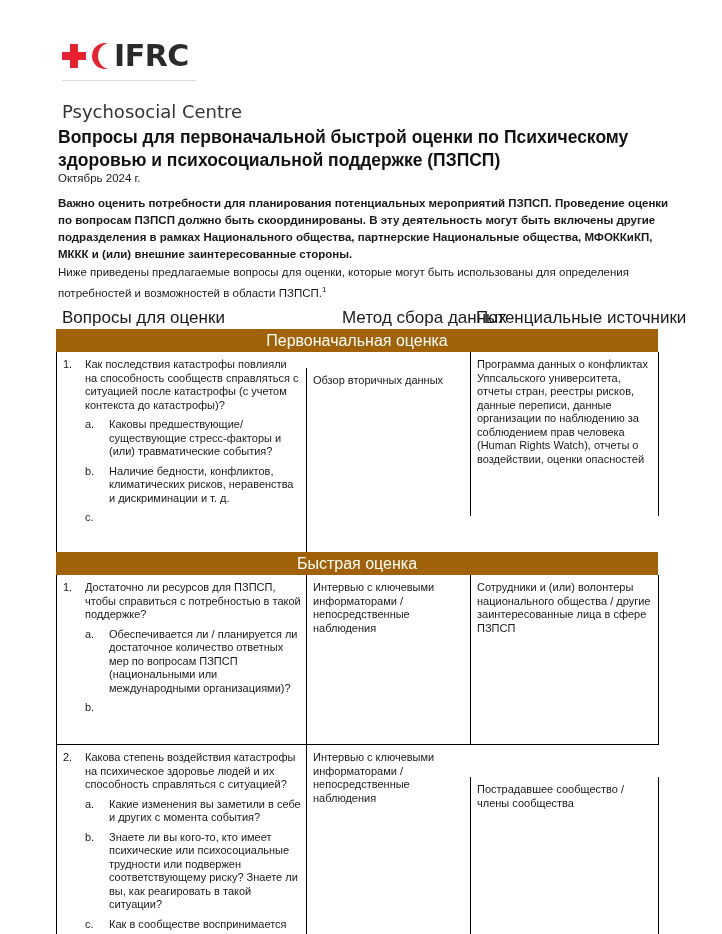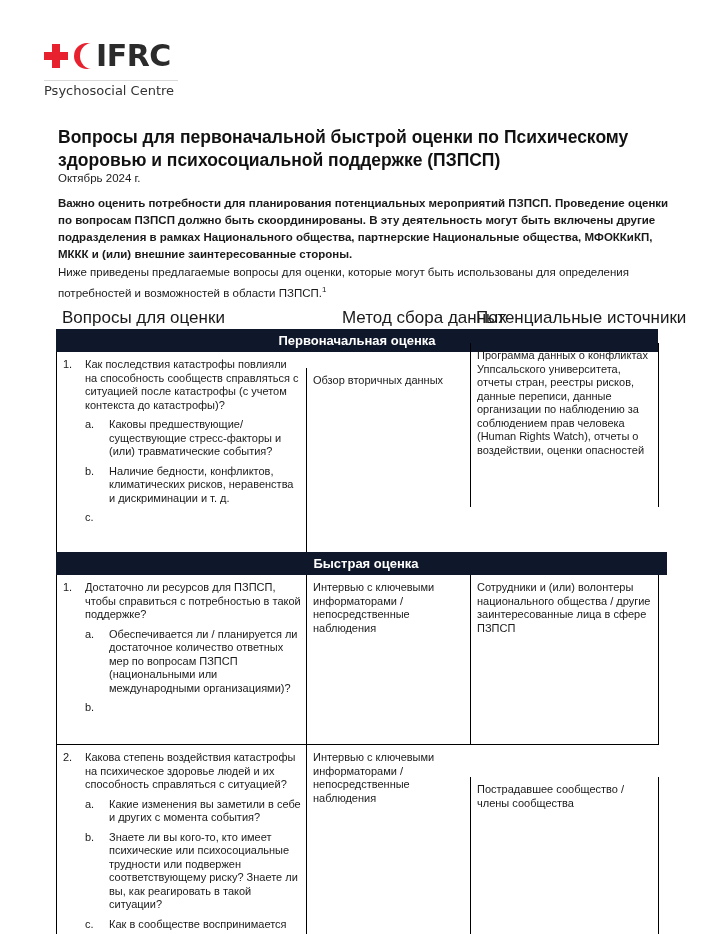--- a/index.html
+++ b/index.html
@@ -1,40 +1,40 @@
 <!DOCTYPE html>
 <html><head>
 <meta charset="utf-8">
 <style>
   html, body { margin: 0; padding: 0; background: #ffffff; }
   body { width: 722px; height: 934px; overflow: hidden; position: relative;
          font-family: "Liberation Sans", sans-serif; color: #1a1a1a; }
-  .logo { position: absolute; left: 44px; top: 40px; }
+  .logo { position: absolute; left: 62px; top: 40px; text-align: center; }
   .logo-row { display: flex; align-items: center; height: 32px; }
   .cross { position: relative; width: 24px; height: 24px; }
   .cross::before { content: ""; position: absolute; left: 8px; top: 0; width: 8px; height: 24px; background: #e8212e; }
   .cross::after { content: ""; position: absolute; left: 0; top: 8px; width: 24px; height: 8px; background: #e8212e; }
   .crescent { position: relative; width: 22px; height: 26px; margin-left: 4px; overflow: hidden; }
   .crescent::before { content: ""; position: absolute; left: 2px; top: 0; width: 26px; height: 26px; border-radius: 50%; background: #e8212e; }
   .crescent::after { content: ""; position: absolute; left: 8px; top: 0; width: 24px; height: 26px; border-radius: 50%; background: #fff; }
   .ifrc { font-family: "DejaVu Sans", sans-serif; font-weight: bold; font-size: 30px; color: #2b2b2b; margin-left: 2px; letter-spacing: -0.5px; line-height: 32px; }
   .logo-rule { width: 134px; height: 1px; background: #d9d9d9; margin-top: 8px; }
-  .logo-sub { font-family: "DejaVu Sans", sans-serif; font-size: 13px; color: #333; margin-top: 2px; }
+  .logo-sub { font-family: "DejaVu Sans", sans-serif; font-size: 18px; color: #333; margin-top: 20px; }
 
   .title { position: absolute; left: 58px; top: 126px; width: 610px; font-weight: bold; font-size: 17.5px; line-height: 23px; color: #111; }
   .date { position: absolute; left: 58px; top: 172px; font-size: 11.5px; }
   .para { position: absolute; left: 58px; width: 612px; font-size: 11.5px; line-height: 17px; }
   .p1 { top: 195px; font-weight: bold; }
   .p2 { top: 264px; }
   sup { font-size: 8px; }
 
   .colhdr { position: absolute; top: 308px; font-size: 17px; }
   .ch1 { left: 62px; } .ch2 { left: 324px; padding-left: 18px; } .ch3 { left: 476px; }
 
-  .section { position: absolute; left: 56px; width: 602px; height: 23px; background: #0f172a; color: #fff; font-weight: bold; font-size: 13px; text-align: center; line-height: 23px; }
+  .section { position: absolute; left: 56px; width: 602px; height: 23px; background: #a16207; color: #fff; font-weight: normal; font-size: 16px; text-align: center; line-height: 23px; }
   .cell { position: absolute; border-left: 1px solid #000; box-sizing: border-box; font-size: 11px; line-height: 13.5px; padding: 6px 5px 0 6px; }
   .rowline { position: absolute; left: 56px; width: 603px; height: 1px; background: #000; }
   .c1 { left: 56px; width: 250px; }
   .c2 { left: 306px; width: 164px; }
   .c3 { left: 470px; width: 189px; border-right: 1px solid #000; }
   .q { display: flex; margin-bottom: 6px; }
   .qn { width: 22px; flex: none; }
   .sub { display: flex; margin-left: 22px; margin-bottom: 6px; }
   .sn { width: 24px; flex: none; }
 </style>
@@ -72,23 +72,23 @@
     </div>
   <div class="sub">
       <span class="sn">b.</span>
       <span>Наличие бедности, конфликтов, климатических рисков, неравенства и дискриминации и т. д.</span>
     </div>
   <div class="sub">
       <span class="sn">c.</span>
     </div>
 </div>
 <div class="cell c2" style="top:352px;height:200px;margin-top:16px;">Обзор вторичных данных</div>
-<div class="cell c3" style="top:343px;height:164px;">Программа данных о конфликтах Уппсальского университета, отчеты стран, реестры рисков, данные переписи, данные организации по наблюдению за соблюдением прав человека (Human Rights Watch), отчеты о воздействии, оценки опасностей</div>
+<div class="cell c3" style="top:352px;height:164px;">Программа данных о конфликтах Уппсальского университета, отчеты стран, реестры рисков, данные переписи, данные организации по наблюдению за соблюдением прав человека (Human Rights Watch), отчеты о воздействии, оценки опасностей</div>
 
-<div class="section" style="top:552px;padding-left:9px;">Быстрая оценка</div>
+<div class="section" style="top:552px;">Быстрая оценка</div>
 <div class="cell c1" style="top:575px;height:169px;">
   <div class="q">
       <span class="qn">1.</span>
       <span>Достаточно ли ресурсов для ПЗПСП, чтобы справиться с потребностью в такой поддержке?</span>
     </div>
   <div class="sub">
       <span class="sn">a.</span>
       <span>Обеспечивается ли / планируется ли достаточное количество ответных мер по вопросам ПЗПСП (национальными или международными организациями)?</span>
     </div>
   <div class="sub">

